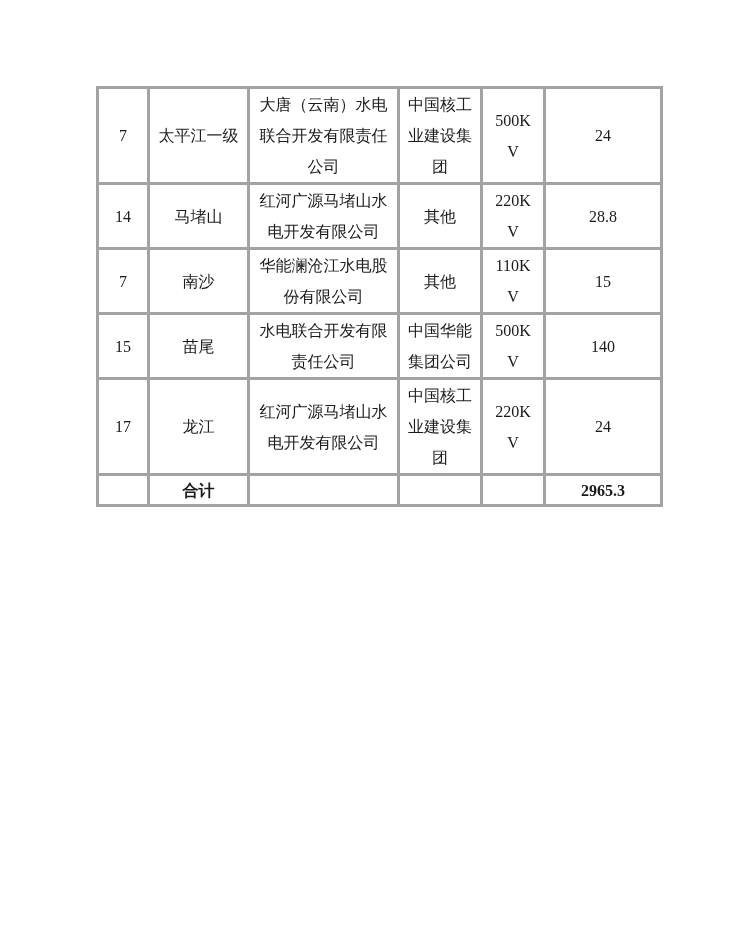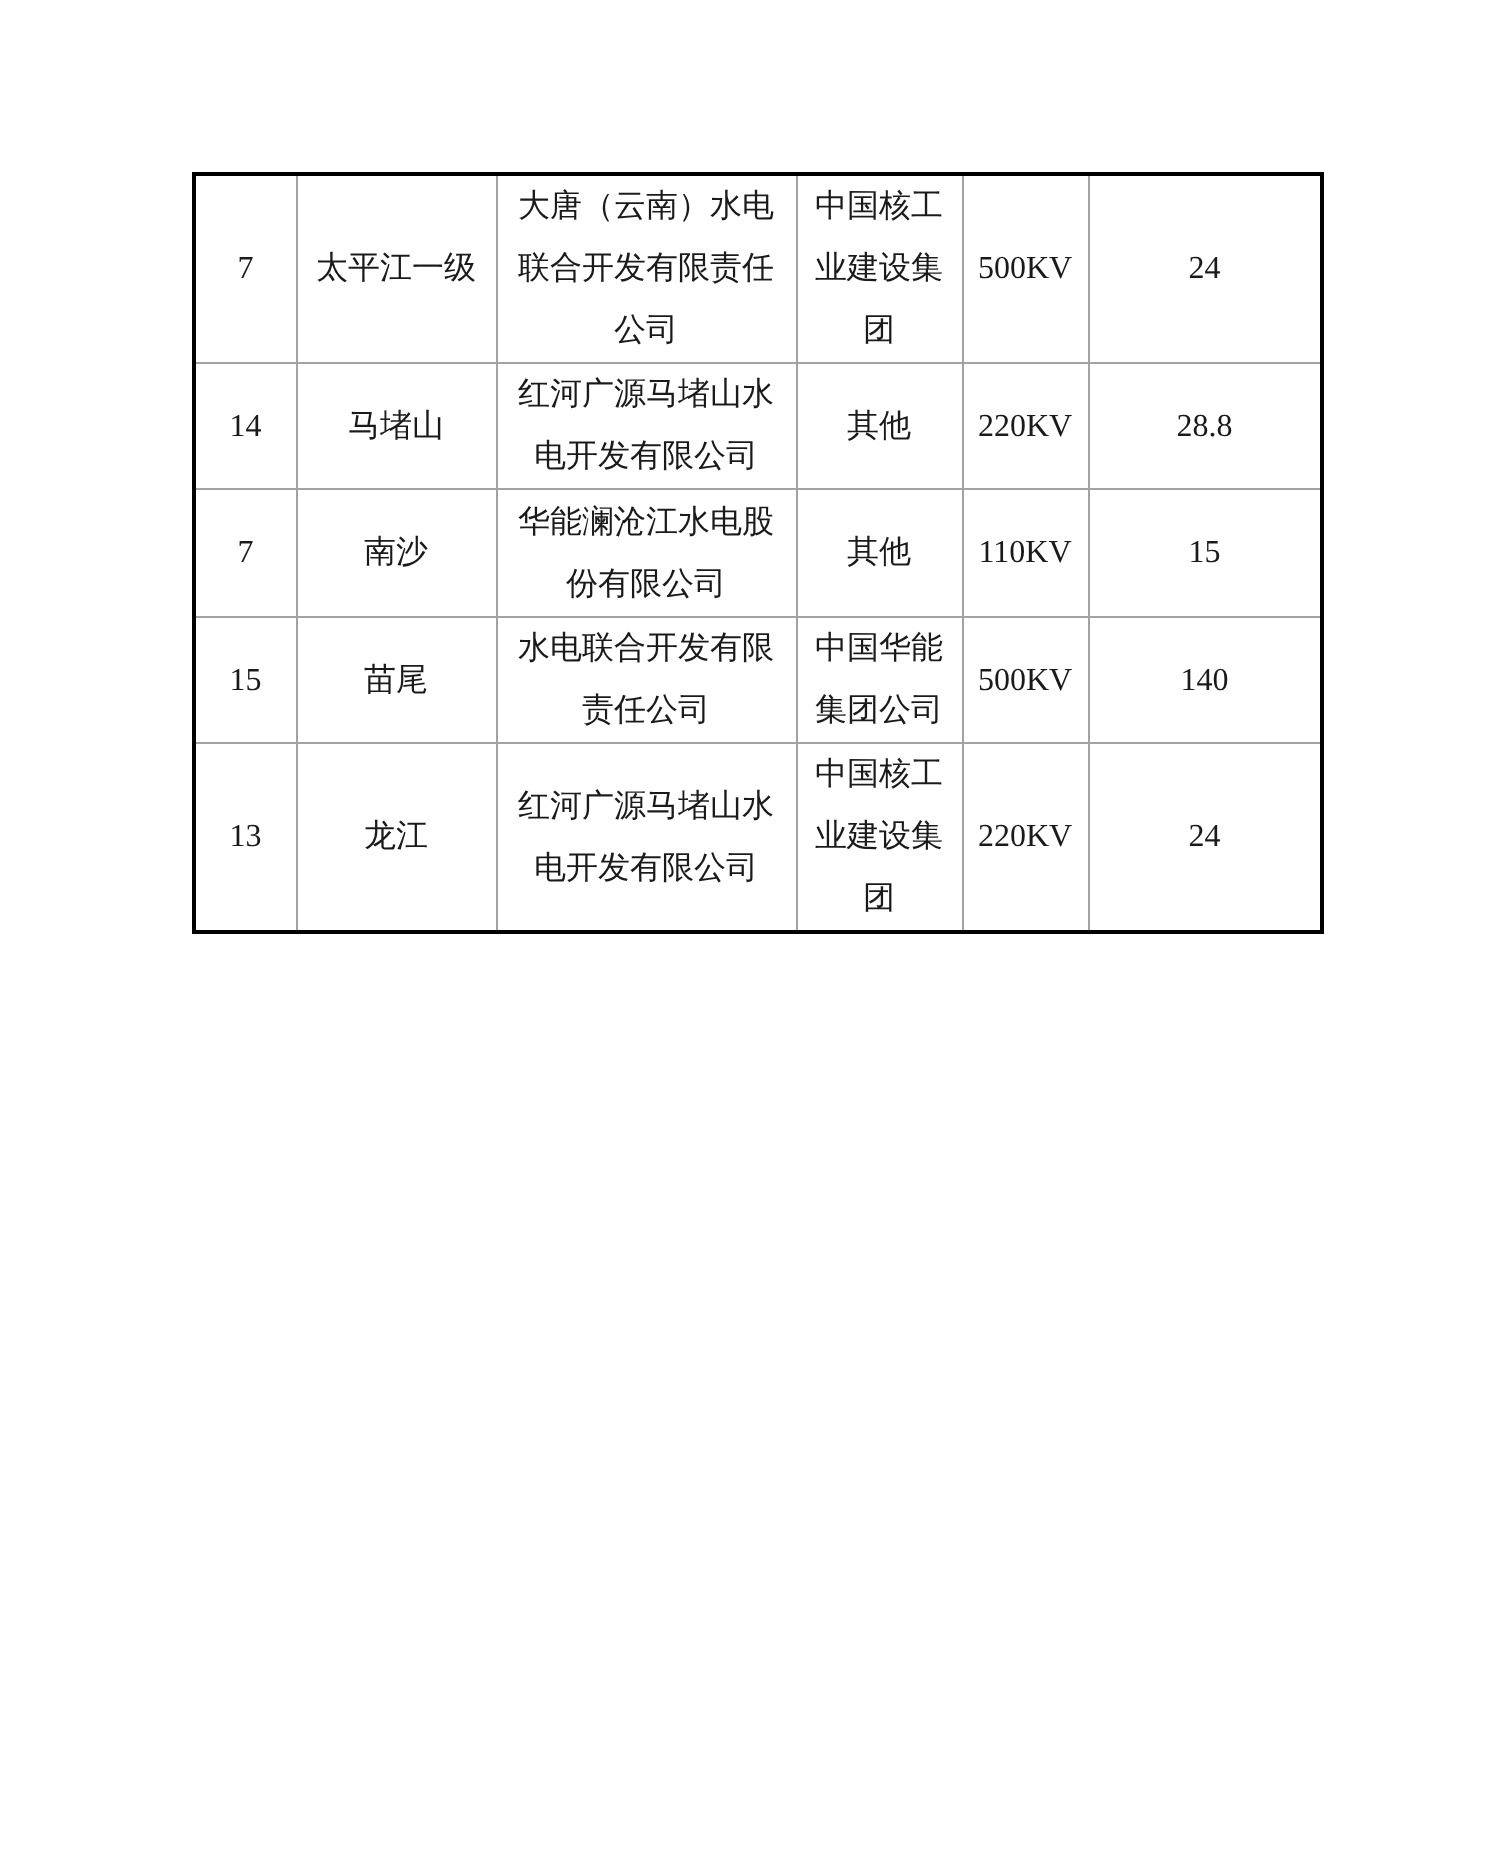--- a/index.html
+++ b/index.html
@@ -26,21 +26,21 @@
     position: absolute;
     left: 96px;
     top: 86px;
     border-collapse: collapse;
     table-layout: fixed;
     width: 564px;
     border: 2px solid #000000;
     font-size: 16px;
   }
   table.data-table td {
-    border: 1px solid #a3a3a3;
+    border: 3px solid #a3a3a3;
     text-align: center;
     vertical-align: middle;
     padding: 0 7px;
     line-height: 31px;
     word-break: break-all;
     overflow: hidden;
   }
   col.c-no       { width: 51px; }
   col.c-name     { width: 100px; }
   col.c-company  { width: 150px; }
@@ -101,22 +101,30 @@
       </tr>
       <tr class="r-mid3">
         <td>15</td>
         <td>苗尾</td>
         <td>水电联合开发有限责任公司</td>
         <td>中国华能集团公司</td>
         <td>500KV</td>
         <td>140</td>
       </tr>
       <tr class="r-tall2">
-        <td>13</td>
+        <td>17</td>
         <td>龙江</td>
         <td>红河广源马堵山水电开发有限公司</td>
         <td>中国核工业建设集团</td>
         <td>220KV</td>
         <td>24</td>
       </tr>
+      <tr class="r-total">
+        <td></td>
+        <td class="total-label">合计</td>
+        <td></td>
+        <td></td>
+        <td></td>
+        <td class="total-value">2965.3</td>
+      </tr>
     </tbody>
   </table>
 </div>
 
 </body></html>

